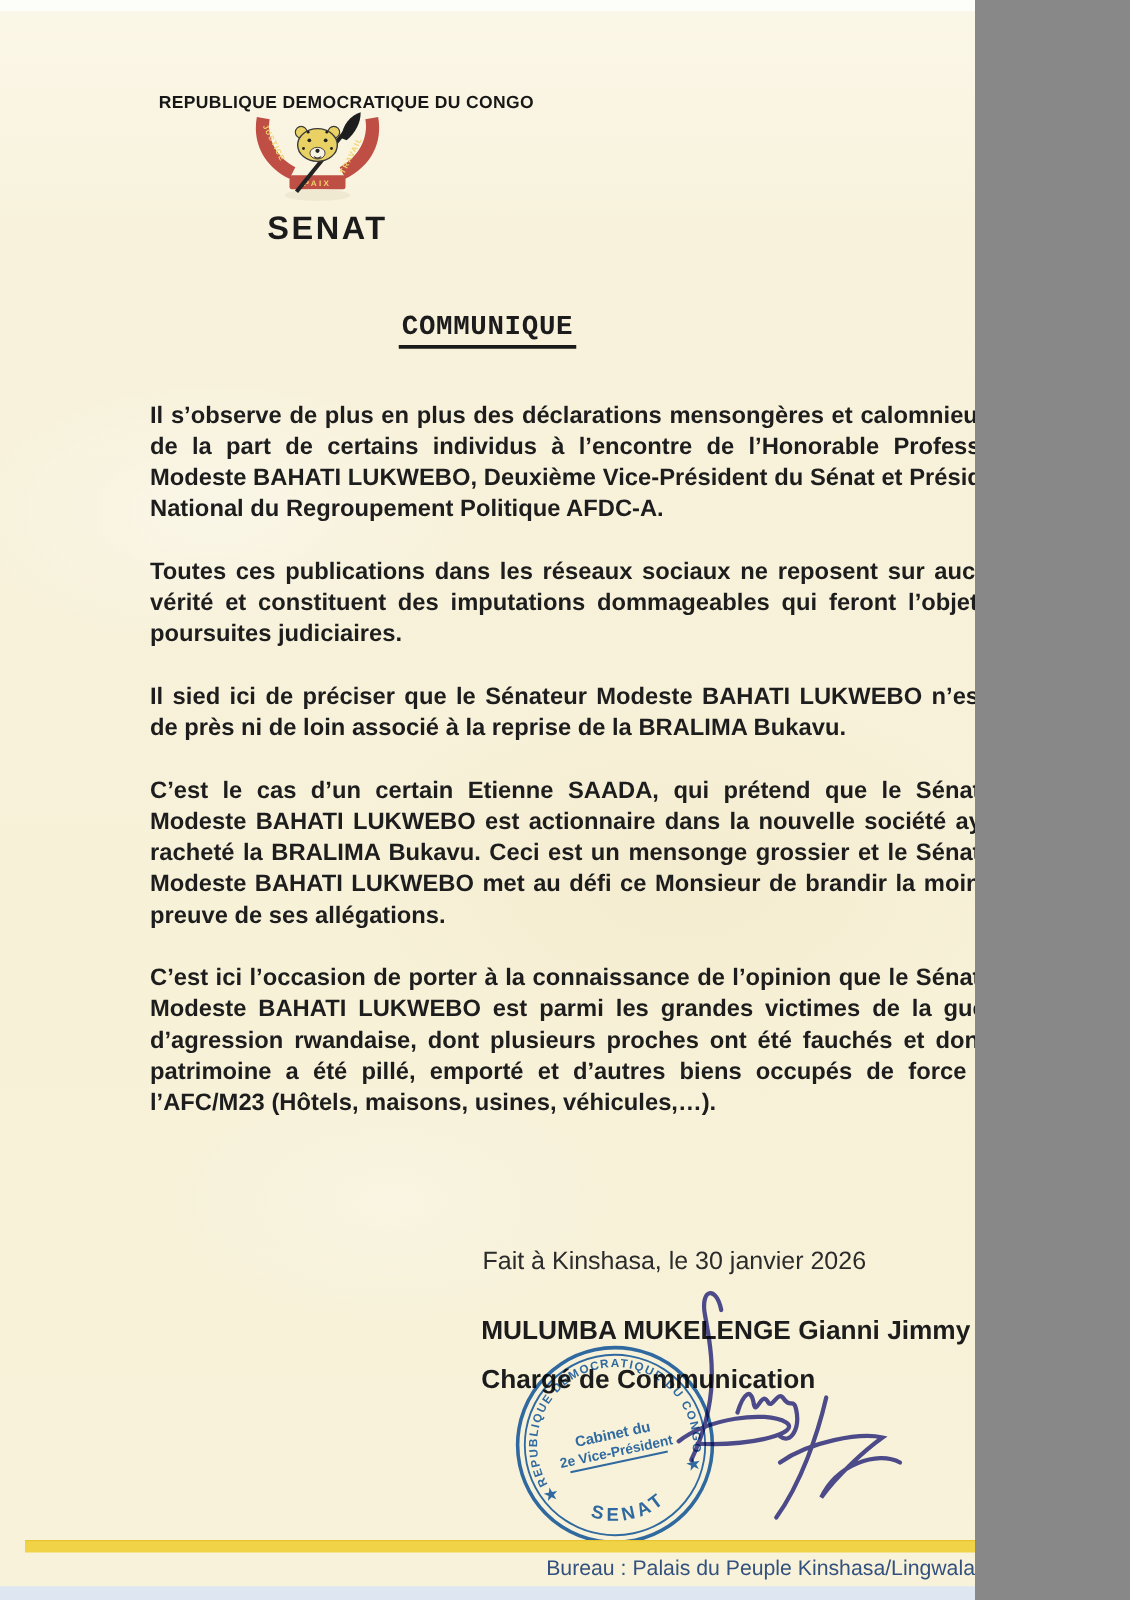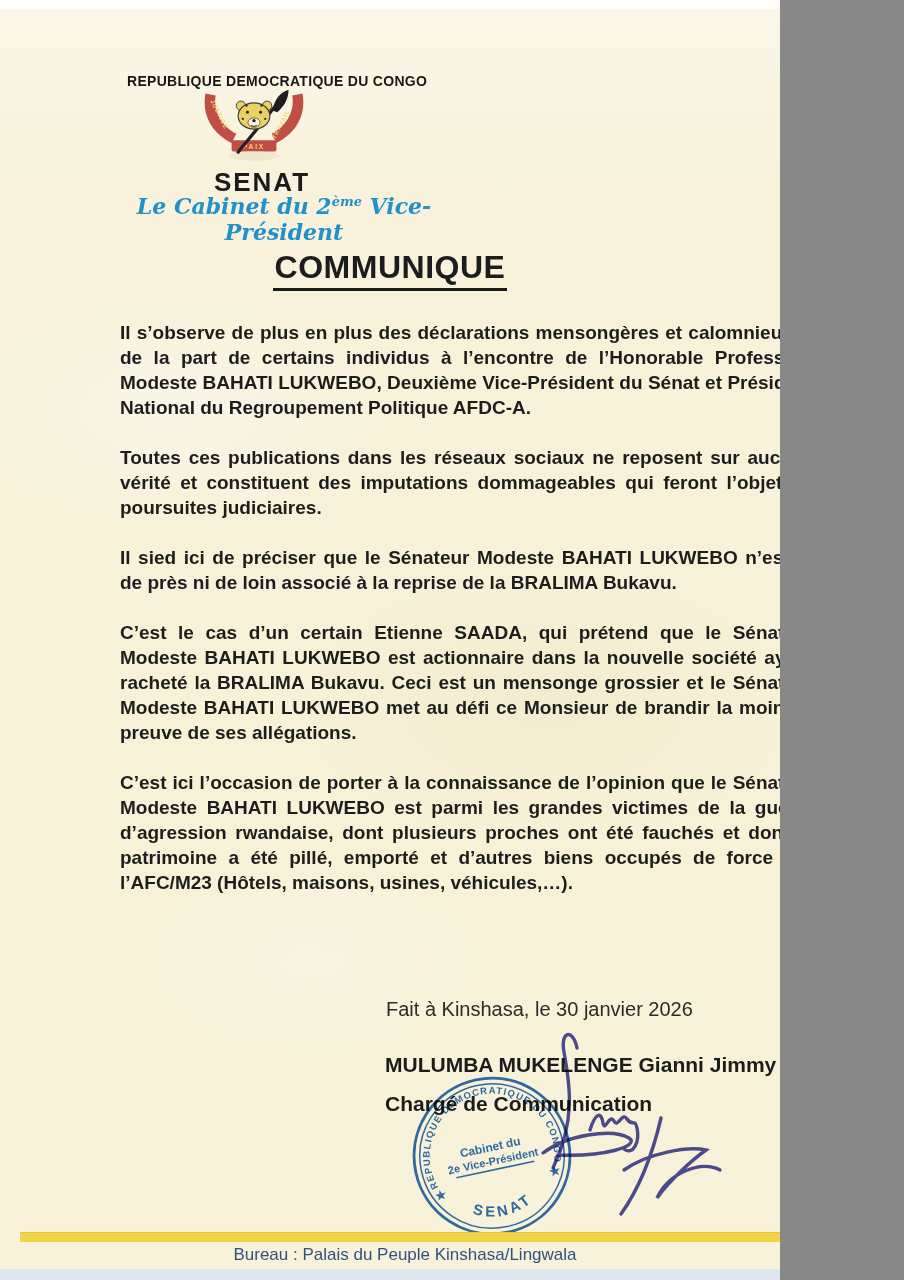--- a/index.html
+++ b/index.html
@@ -22,22 +22,22 @@
   .country { position:absolute; left:127px; top:73px; font-size:14px; font-weight:700; letter-spacing:.3px; color:#171717; }
   .emblem  { position:absolute; left:198px; top:88px; width:112px; height:84px; }
   .senat   { position:absolute; left:200px; top:167px; width:124px; text-align:center;
              font-size:26px; font-weight:700; letter-spacing:2px; color:#1b1b1b; }
   .office  { position:absolute; left:124px; top:193px; width:320px; text-align:center;
              font-family:"DejaVu Serif","Liberation Serif",serif; font-style:italic; font-weight:700;
              font-size:22px; color:#2191c9; }
   .office sup { font-size:13px; }
 
   .title-wrap { position:absolute; left:0; right:0; top:249px; text-align:center; }
-  .title { display:inline-block; font-size:32px; font-weight:700; letter-spacing:.5px;
-           border-bottom:3px solid #1a1a1a; padding:0 2px 2px 2px; }
+  .title { display:inline-block; font-size:22px; font-weight:700; letter-spacing:.5px;
+           border-bottom:3px solid #1a1a1a; padding:0 2px 2px 2px;font-family:Liberation Mono, monospace; }
 
   .body { position:absolute; left:120px; top:308px; width:694px; }
   .para { margin:12px 0 25px 0; font-size:19px; line-height:25px; font-weight:700;
           text-align:justify; color:#1d1d1d; }
 
   .dateline  { position:absolute; left:386px; top:998px;  font-size:20px; font-weight:400; color:#2b2b2b; }
   .sig-name  { position:absolute; left:385px; top:1053px; font-size:21px; font-weight:700; }
   .sig-title { position:absolute; left:385px; top:1092px; font-size:21px; font-weight:700; }
 
   .stamp-wrap { position:absolute; left:410px; top:1074px; width:164px; height:164px;
@@ -50,21 +50,21 @@
   .star         { font-size:15px; }
   .center-l1    { font-size:14.5px; }
   .center-l2    { font-size:13.5px; }
 
   .signature { position:absolute; left:520px; top:1015px; width:240px; height:210px;
                mix-blend-mode:multiply; opacity:.9; }
   .signature path { fill:none; stroke:#3a3a96; stroke-width:3.4; stroke-linecap:round; }
 
   .footer-bar { position:absolute; left:20px; top:1232px; width:868px; height:9px;
                 background:#f1d348; border-top:1px solid #e6c52f; }
-  .footer { position:absolute; left:30px; right:0; top:1245px; text-align:center;
+  .footer { position:absolute; left:30px; right:0; top:1245px; text-align:right;
             font-size:17px; color:#33517e; }
 </style>
 </head>
 <body>
 
 <div class="page">
   <div class="mottle"></div>
   <div class="scan-strip-top"></div>
 
   <div class="country">REPUBLIQUE DEMOCRATIQUE DU CONGO</div>
@@ -94,23 +94,20 @@
       <circle cx="52" cy="19" r="1.2" fill="#222"></circle>
       <circle cx="68" cy="19" r="1.2" fill="#222"></circle>
       <ellipse cx="60" cy="37" rx="6.5" ry="5" fill="#f7f2e0" stroke="#3a3a3a" stroke-width="0.8"></ellipse>
       <circle cx="60" cy="35" r="1.8" fill="#222"></circle>
       <path d="M57,40 q3,2.5 6,0" stroke="#222" stroke-width="1" fill="none"></path>
     </g>
   </svg>
 
   <div class="senat">SENAT</div>
 
-  <div class="office">
-    <span>Le Cabinet du 2</span><sup>ème</sup><span> Vice-Président</span>
-  </div>
 
   <div class="title-wrap">
     <span class="title">COMMUNIQUE</span>
   </div>
 
   <div class="body">
       <p class="para">Il s’observe de plus en plus des déclarations mensongères et calomnieuses de la part de certains individus à l’encontre de l’Honorable Professeur Modeste BAHATI LUKWEBO, Deuxième Vice-Président du Sénat et Président National du Regroupement Politique AFDC-A.</p>
       <p class="para">Toutes ces publications dans les réseaux sociaux ne reposent sur aucune vérité et constituent des imputations dommageables qui feront l’objet de poursuites judiciaires.</p>
       <p class="para">Il sied ici de préciser que le Sénateur Modeste BAHATI LUKWEBO n’est ni de près ni de loin associé à la reprise de la BRALIMA Bukavu.</p>
       <p class="para">C’est le cas d’un certain Etienne SAADA, qui prétend que le Sénateur Modeste BAHATI LUKWEBO est actionnaire dans la nouvelle société ayant racheté la BRALIMA Bukavu. Ceci est un mensonge grossier et le Sénateur Modeste BAHATI LUKWEBO met au défi ce Monsieur de brandir la moindre preuve de ses allégations.</p>

